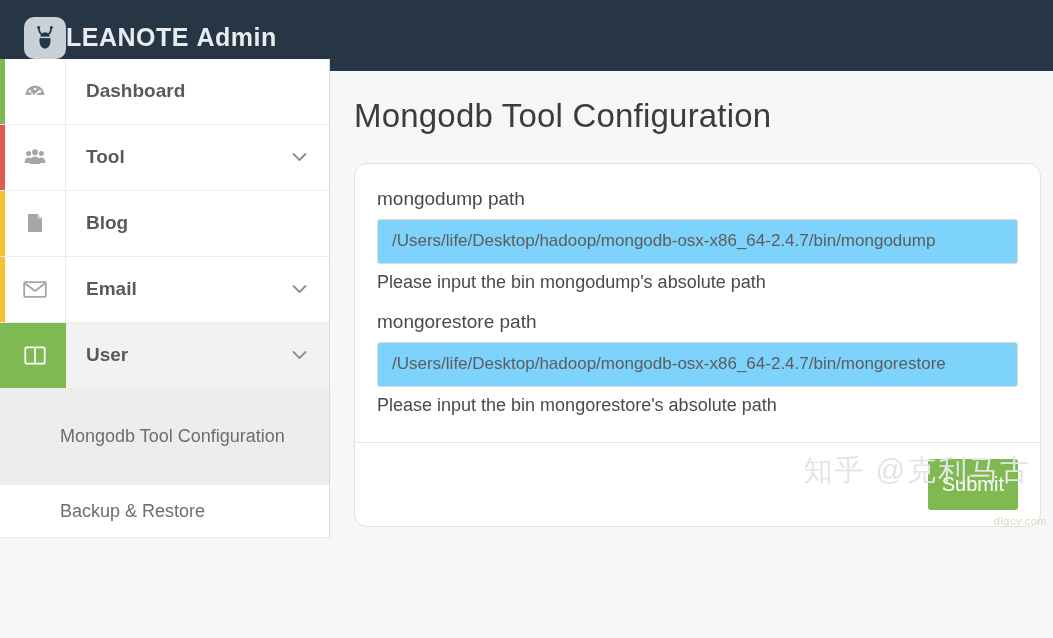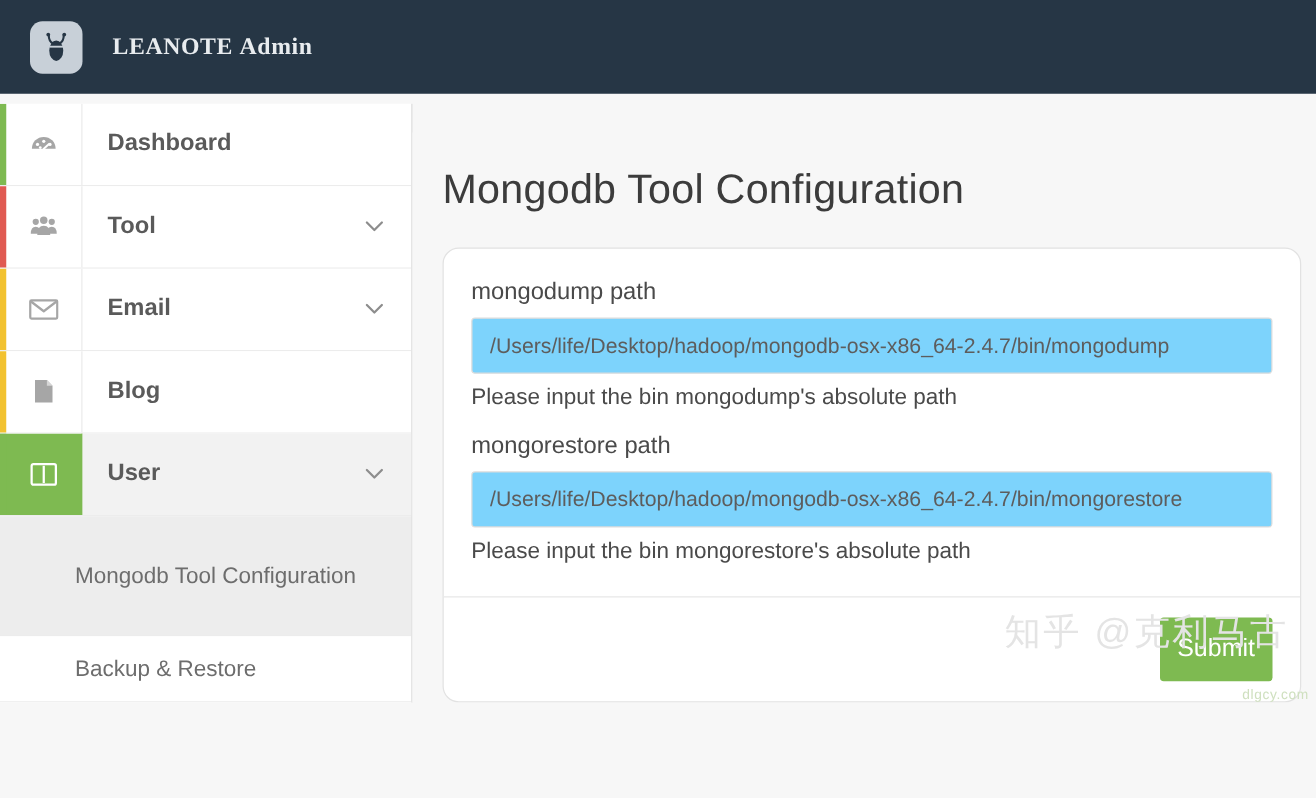--- a/index.html
+++ b/index.html
@@ -33,36 +33,34 @@
     background: #c8d0d8;
     display: flex;
     align-items: center;
     justify-content: center;
     flex: 0 0 auto;
   }
 
   .logo-badge svg { display: block; }
 
   .brand-text {
-    margin-left: 24px;
-    font-size: 19px;
+    margin-left: 0;
+    font-size: 25px;
     letter-spacing: 0.5px;
     color: #e8ecef;
     white-space: nowrap;
-    font-family: Liberation Serif, serif;
   }
   .brand-name { font-weight: bold; }
   .brand-sub  { font-weight: bold; }
 
   
   .shell {
     display: flex;
     height: 447px;
-    align-items: flex-end;
-    margin-top: 40px;
+    align-items: center;
   }
 
   
   .sidebar {
     width: 330px;
     flex: 0 0 330px;
     background: #ffffff;
     border-right: 1px solid #dcdcdc;
     overflow: hidden;
   }
@@ -284,47 +282,47 @@
         <span class="chev">
           <svg width="15" height="10" viewBox="0 0 15 10" aria-hidden="true">
             <path d="M1.5 2 L7.5 8 L13.5 2" stroke="#8d8d8d" stroke-width="1.8" fill="none" stroke-linecap="round" stroke-linejoin="round"></path>
           </svg>
         </span>
       </div>
     </div>
 
     <div class="nav-item">
       <div class="nav-icon-cell" style="border-left-color:#f2c230">
+        <svg width="20" height="22" viewBox="0 0 20 22" aria-hidden="true">
+          <path d="M3 2 L12.5 2 L17 6.5 L17 20 L3 20 Z" fill="#a6a6a6"></path>
+          <path d="M12.5 2 L12.5 6.5 L17 6.5 Z" fill="#d6d6d6"></path>
+        </svg>
+      </div>
+      <div class="nav-body">
+        <span class="nav-label">Blog</span>
+      </div>
+    </div>
+
+    <div class="nav-item">
+      <div class="nav-icon-cell" style="border-left-color:#f2c230">
         <svg width="24" height="19" viewBox="0 0 24 19" aria-hidden="true">
           <rect x="1.2" y="2.2" width="21.6" height="14.6" rx="1" fill="none" stroke="#a6a6a6" stroke-width="1.8"></rect>
           <path d="M1.8 3.2 L12 11 L22.2 3.2" fill="none" stroke="#a6a6a6" stroke-width="1.8" stroke-linejoin="round"></path>
         </svg>
       </div>
       <div class="nav-body">
         <span class="nav-label">Email</span>
         <span class="chev">
           <svg width="15" height="10" viewBox="0 0 15 10" aria-hidden="true">
             <path d="M1.5 2 L7.5 8 L13.5 2" stroke="#8d8d8d" stroke-width="1.8" fill="none" stroke-linecap="round" stroke-linejoin="round"></path>
           </svg>
         </span>
       </div>
     </div>
 
-    <div class="nav-item">
-      <div class="nav-icon-cell" style="border-left-color:#f2c230">
-        <svg width="20" height="22" viewBox="0 0 20 22" aria-hidden="true">
-          <path d="M3 2 L12.5 2 L17 6.5 L17 20 L3 20 Z" fill="#a6a6a6"></path>
-          <path d="M12.5 2 L12.5 6.5 L17 6.5 Z" fill="#d6d6d6"></path>
-        </svg>
-      </div>
-      <div class="nav-body">
-        <span class="nav-label">Blog</span>
-      </div>
-    </div>
-
 
     <div class="nav-item active">
       <div class="nav-icon-cell">
         <svg width="22" height="19" viewBox="0 0 22 19" aria-hidden="true">
           <rect x="1.3" y="1.3" width="19.4" height="16.4" rx="1.4" fill="none" stroke="#ffffff" stroke-width="1.8"></rect>
           <line x1="11" y1="2.6" x2="11" y2="16.4" stroke="#ffffff" stroke-width="1.8"></line>
         </svg>
       </div>
       <div class="nav-body">
         <span class="nav-label">User</span>

